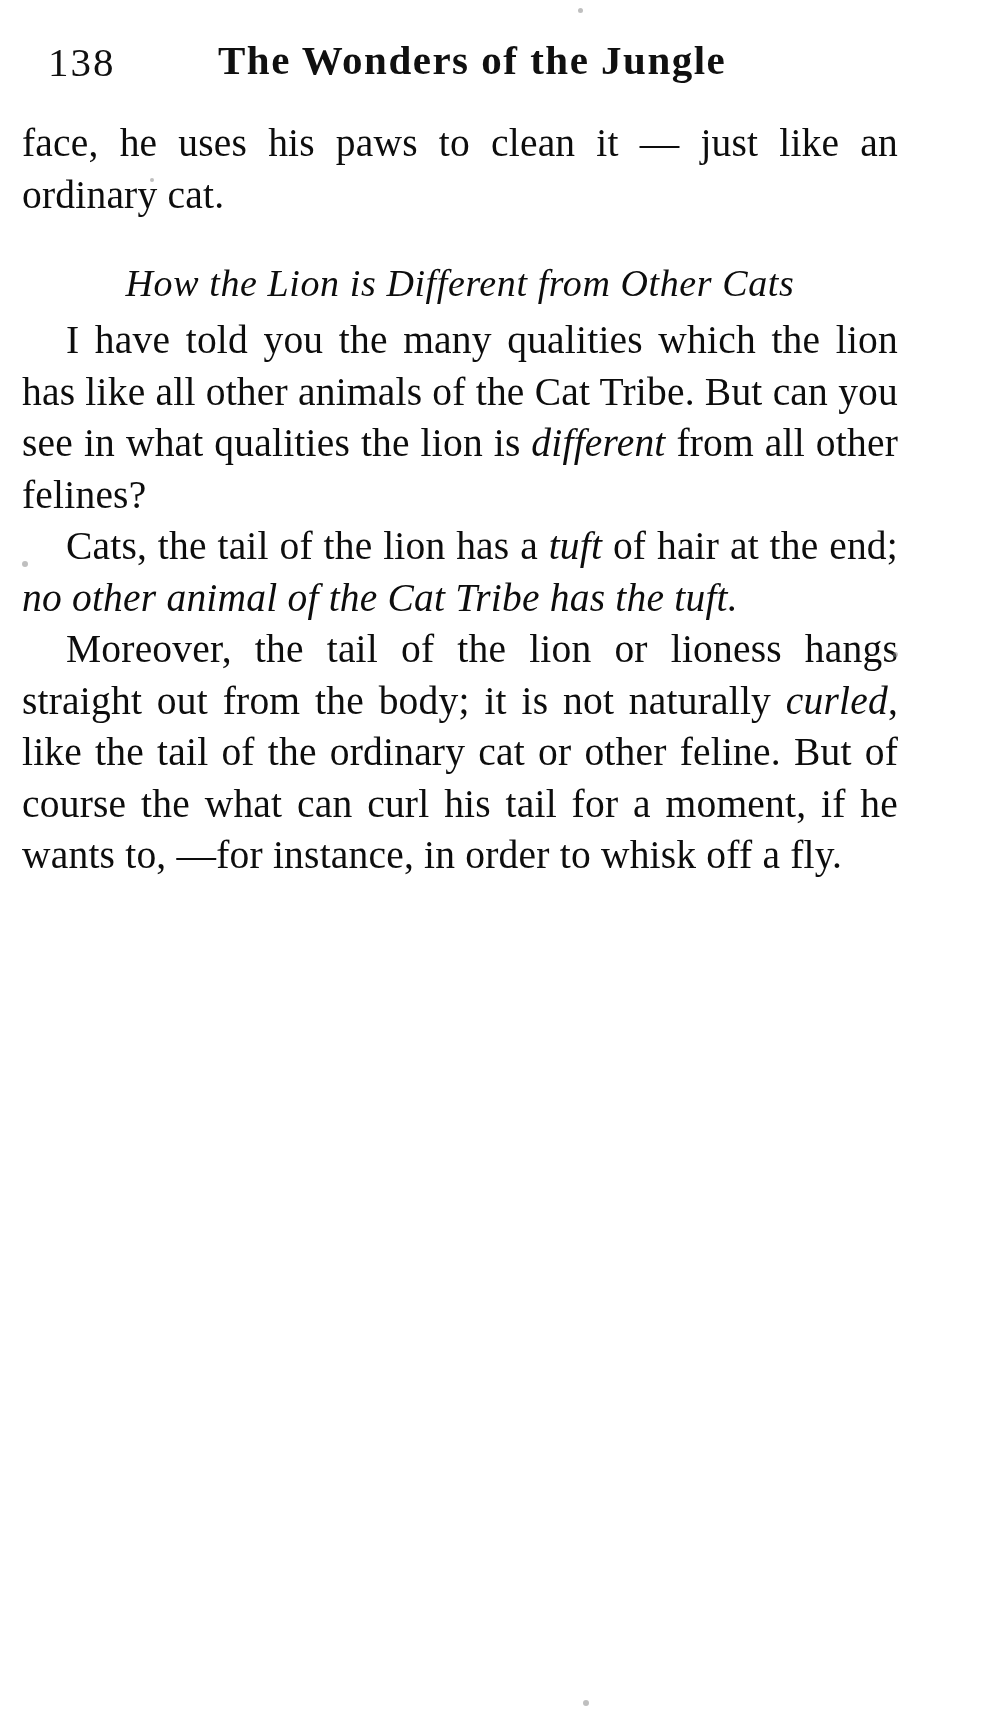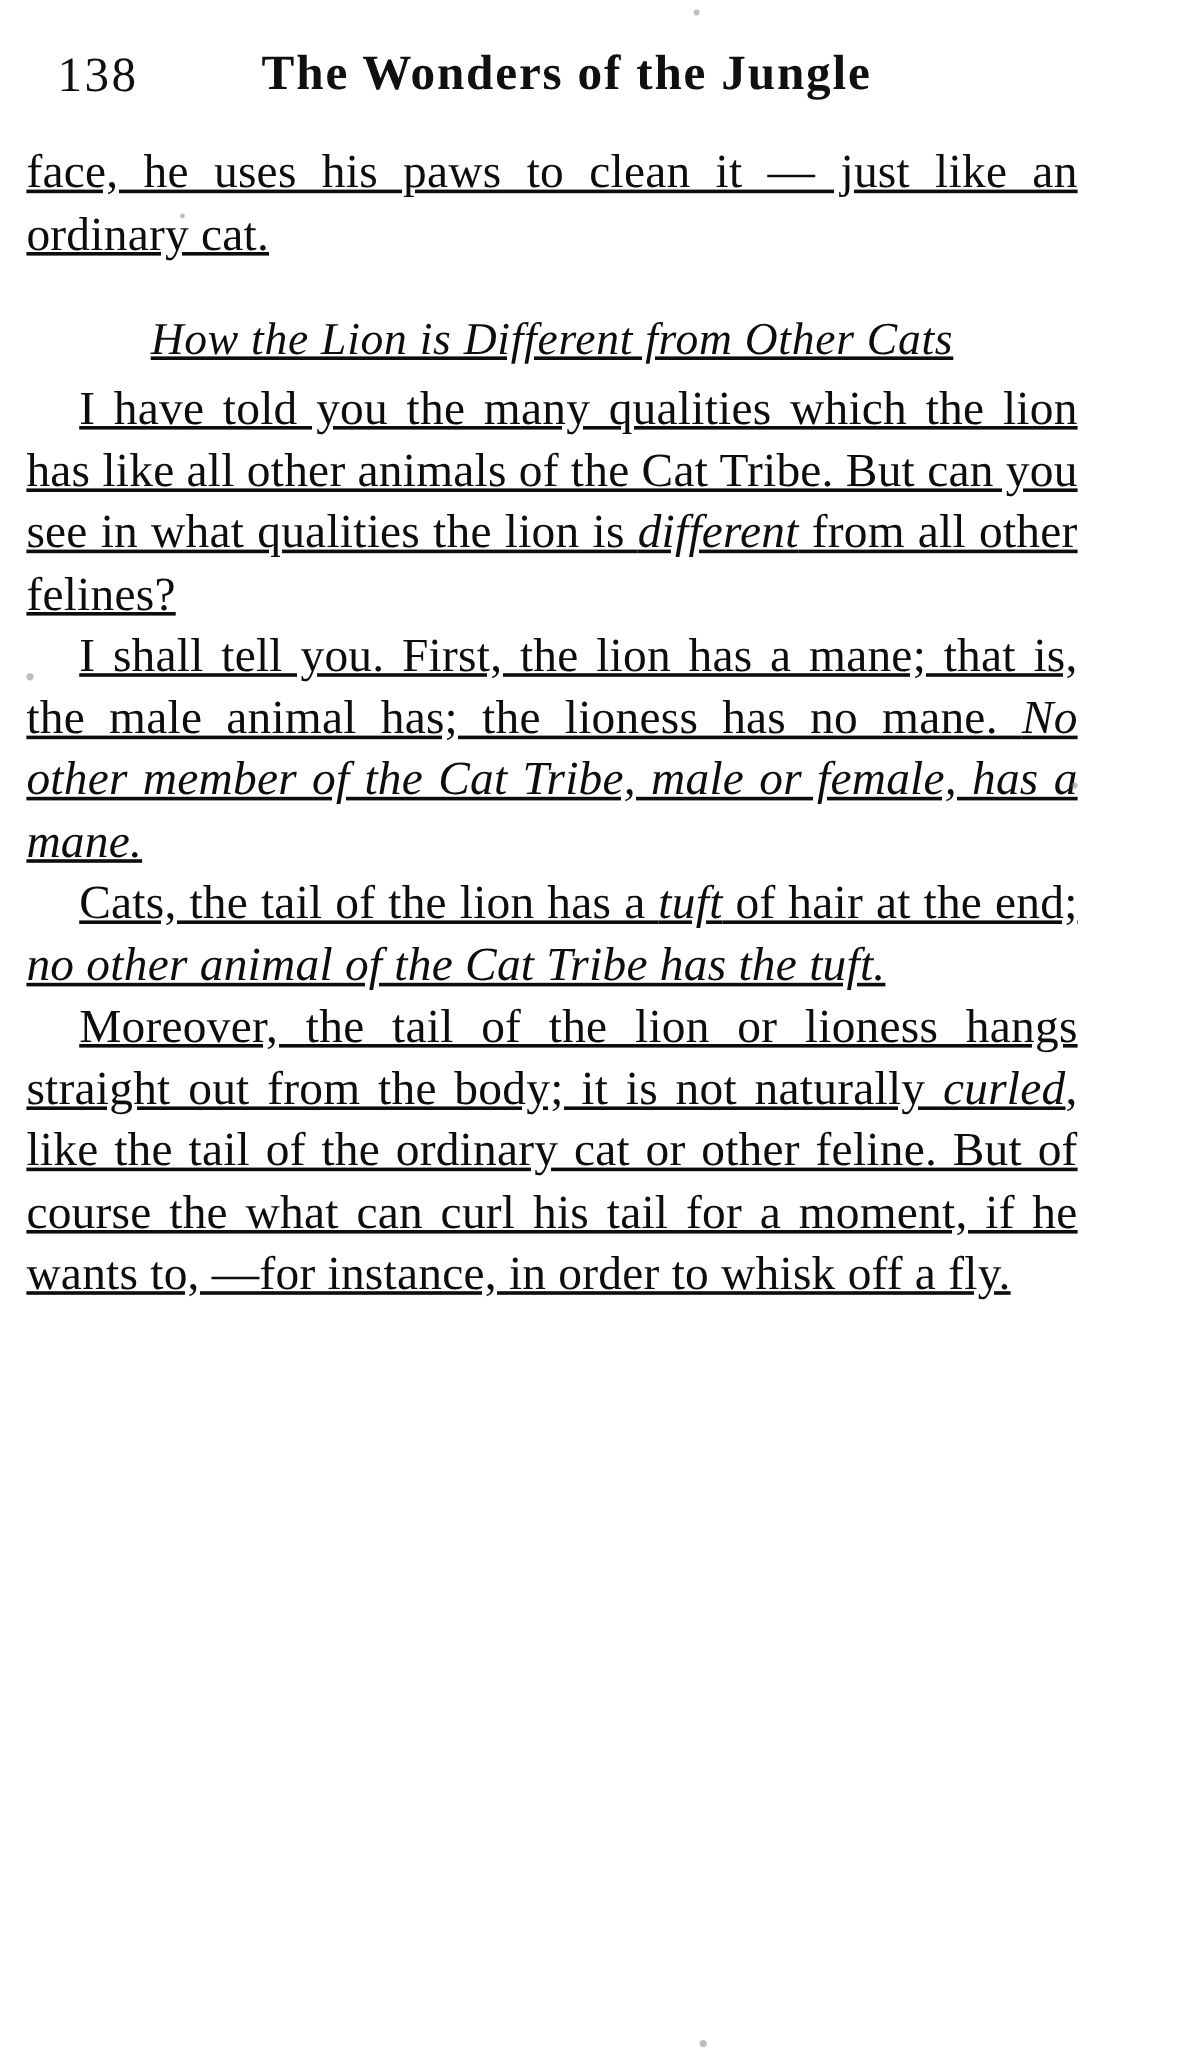--- a/index.html
+++ b/index.html
@@ -48,21 +48,20 @@
     letter-spacing: 1.5px;
     white-space: nowrap;
     color: #101010;
     font-weight: bold;
   }
   .body-text {
     position: absolute;
     top: 118px;
     left: 22px;
     width: 876px;
-    text-decoration: underline;
   }
   p {
     margin: 0;
     font-size: 39.5px;
     line-height: 51.5px;
     text-align: justify;
     text-justify: inter-word;
     letter-spacing: 0.2px;
     color: #0d0d0d;
   }
@@ -104,21 +103,20 @@
     <div class="running-title">The Wonders of the Jungle</div>
   </div>
 
   <div class="body-text">
 
     <p class="noindent">face, he uses his paws to clean it — just like an ordinary cat.</p>
 
     <p class="subhead">How the Lion is Different from Other Cats</p>
 
     <p class="indent" id="p1"><span>I have told you the many qualities which the lion has like all other animals of the Cat Tribe.  But can you see in what qualities the lion is </span><span class="ital">different</span><span> from all other felines?</span></p>
-    <p class="indent" id="p2"><span>I shall tell you.  First, the lion has a mane; that is, the male animal has; the lioness has no mane.  </span><span class="ital">No other member of the Cat Tribe, male or female, has a mane.</span></p>
     <p class="indent" id="p3"><span>Cats, the tail of the lion has a </span><span class="ital">tuft</span><span> of hair at the end; </span><span class="ital">no other animal of the Cat Tribe has the tuft.</span></p>
     <p class="indent" id="p4"><span>Moreover, the tail of the lion or lioness hangs straight out from the body; it is not naturally </span><span class="ital">curled</span><span>, like the tail of the ordinary cat or other feline.  But of course the what can curl his tail for a moment, if he wants to, —for instance, in order to whisk off a fly.</span></p>
 
   </div>
 
   <span class="speck" style="left:578px; top:8px; width:5px; height:5px;"></span>
   <span class="speck" style="left:22px; top:561px; width:6px; height:6px;"></span>
   <span class="speck" style="left:893px; top:652px; width:5px; height:5px;"></span>
   <span class="speck" style="left:583px; top:1700px; width:6px; height:6px;"></span>
   <span class="speck" style="left:150px; top:178px; width:4px; height:4px;"></span>

